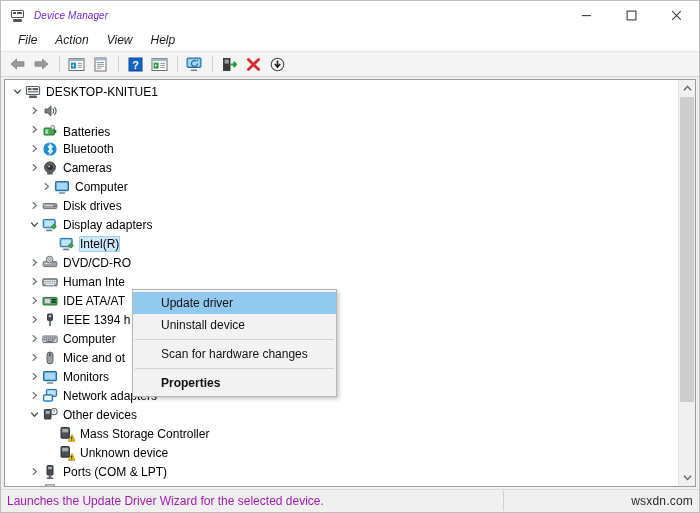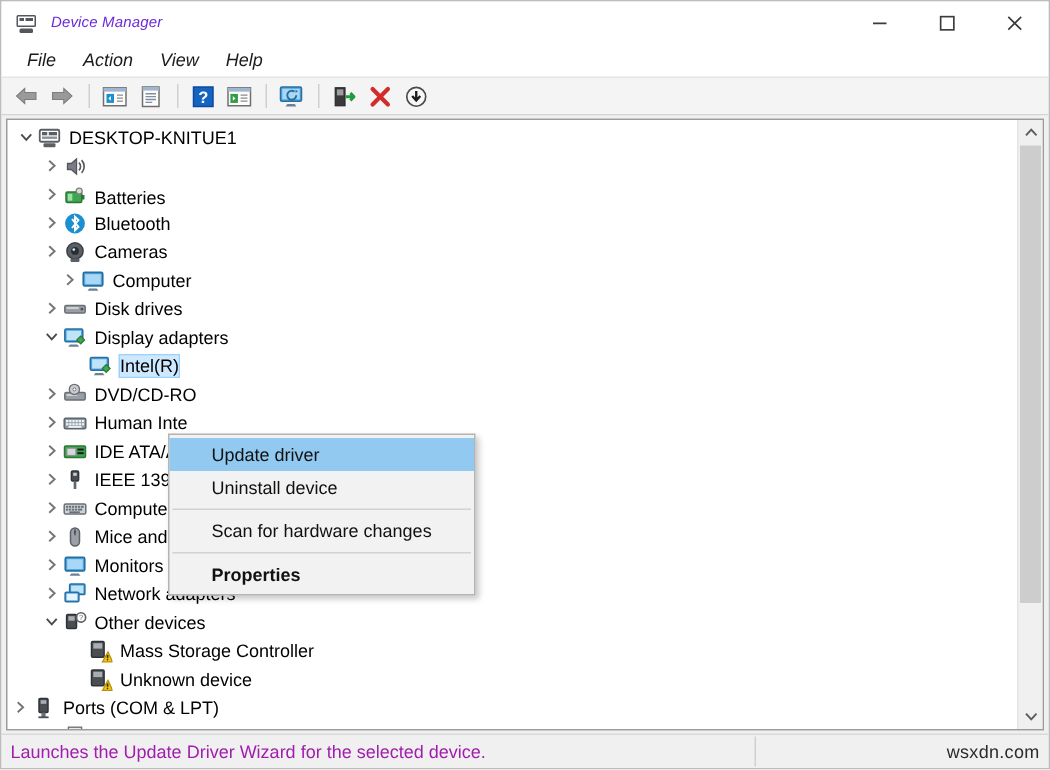--- a/index.html
+++ b/index.html
@@ -164,21 +164,21 @@
   .row.sel .lbl {
     background: #cde8ff;
     outline: 1px solid #99d1ff;
   }
 
   .chev svg { display: block; }
 
   
   .ctxmenu {
     position: absolute;
-    left: 107px; top: 209px;
+    left: 127px; top: 209px;
     width: 205px;
     background: #f2f2f2;
     border: 1px solid #b4b4b4;
     box-shadow: 2px 2px 4px rgba(0,0,0,0.22);
     padding: 2px 0 2px 0;
     box-sizing: border-box;
     z-index: 40;
   }
   .ctx-item {
     height: 22px;
@@ -650,21 +650,21 @@
               <span class="chev"></span>
               <span class="ico"><svg width="16" height="16" viewBox="0 0 16 16">
                   <rect x="2" y="1.6" width="8.4" height="10.6" rx="0.8" fill="#4a4e53" stroke="#2e3236" stroke-width="1"></rect>
                   <rect x="3.2" y="2.8" width="6" height="3.6" fill="#a9aeb3"></rect>
                   <path d="M9.4 15.2 L13 8.6 L16 15.2 Z" fill="#f5c518" stroke="#b98f06" stroke-width="0.9"></path>
                   <path d="M12.7 10.7 V12.9" stroke="#3a2e00" stroke-width="1.1"></path>
                   <circle cx="12.7" cy="13.9" r="0.55" fill="#3a2e00"></circle>
                 </svg></span>
               <span class="lbl">Unknown device</span>
             </div>
-            <div class="row" style="">
+            <div class="row" style="padding-left: 21px;">
               <span class="chev">
                 <svg width="9" height="9" viewBox="0 0 9 9">
                   <path d="M2.8 1.2 L6.4 4.5 L2.8 7.8" stroke="#767676" stroke-width="1.3" fill="none"></path>
                 </svg>
               </span>
               <span class="ico"><svg width="16" height="16" viewBox="0 0 16 16">
                   <rect x="5" y="1.6" width="6" height="9.4" rx="0.8" fill="#4a4e53" stroke="#2e3236" stroke-width="1"></rect>
                   <rect x="6.1" y="2.8" width="3.8" height="2.4" fill="#a9aeb3"></rect>
                   <rect x="6.6" y="11" width="2.8" height="3.2" fill="#6b7076"></rect>
                   <rect x="4.6" y="13.6" width="6.8" height="1.2" fill="#4a4e53"></rect>

